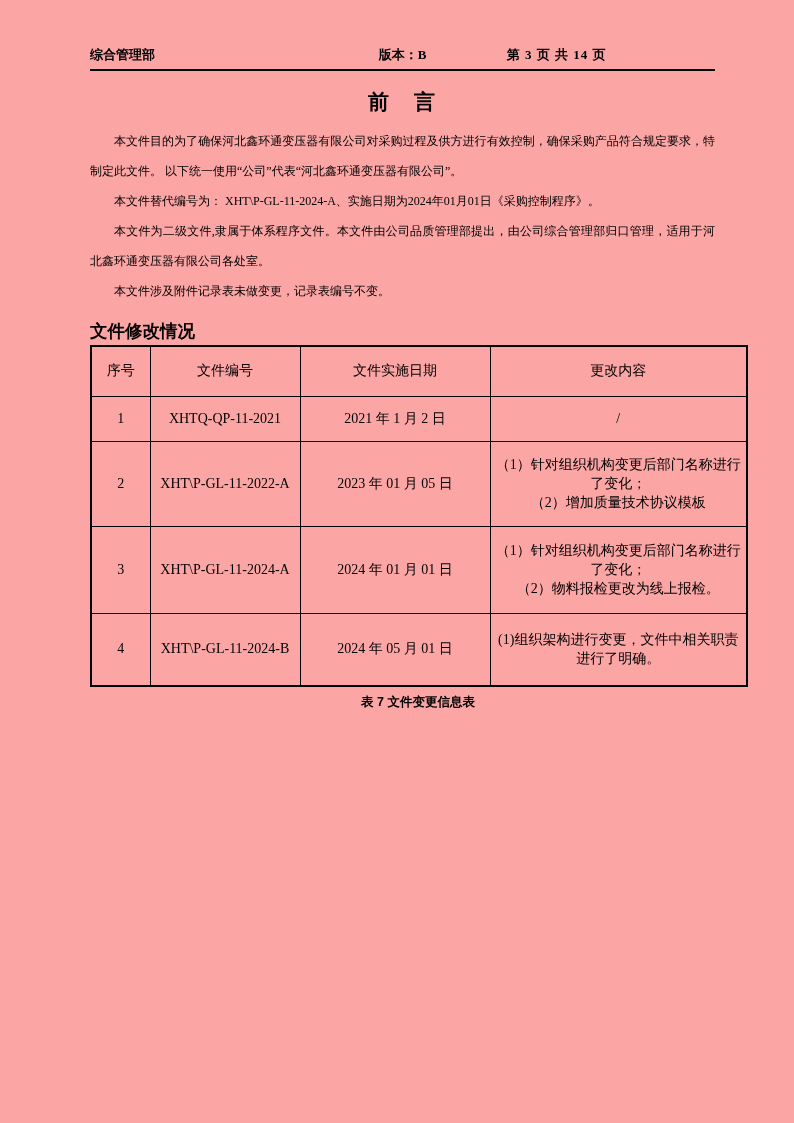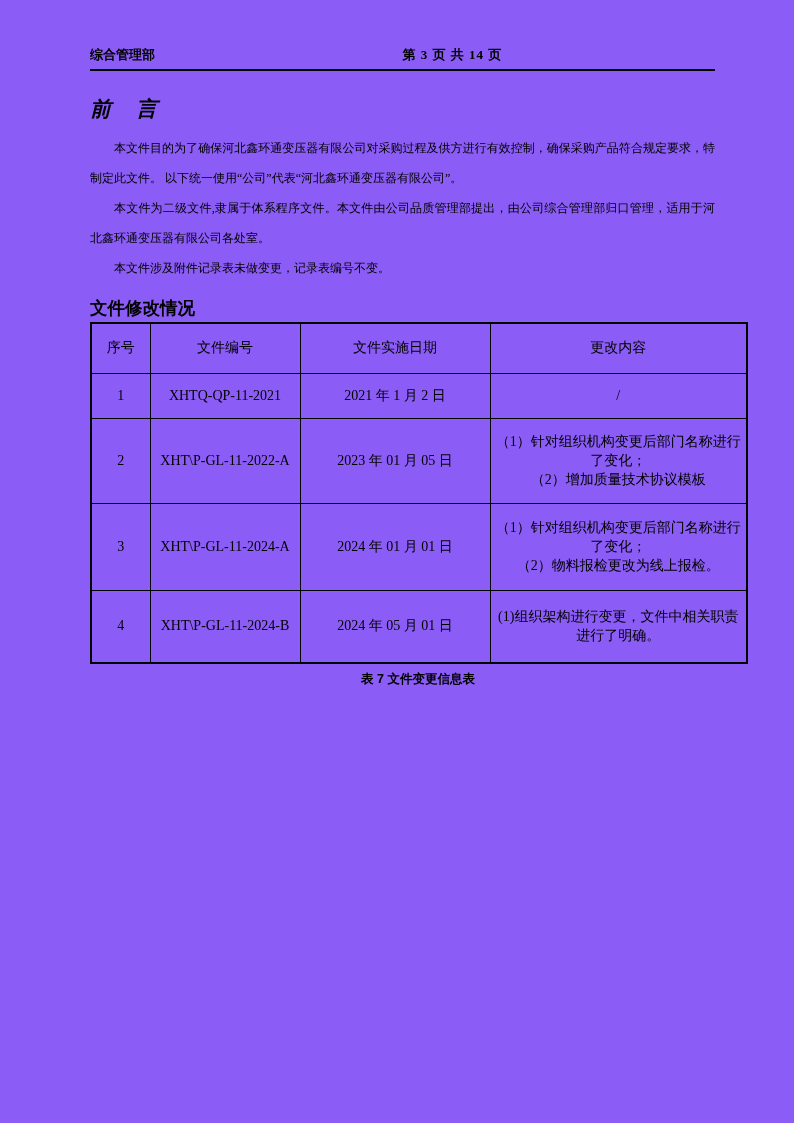--- a/index.html
+++ b/index.html
@@ -1,20 +1,20 @@
 <!DOCTYPE html>
 <html><head>
 <meta charset="utf-8">
 <style>
   * { margin:0; padding:0; box-sizing:border-box; }
   html,body { background:#ffffff; }
   .page {
     position:relative;
     width:794px; height:1123px;
-    background:#8b5cf6;
+    background:#fca5a5;
     color:#000000;
     font-family:"Liberation Serif","DejaVu Serif",serif;
     overflow:hidden;
   }
   .content {
     position:absolute;
     left:90px; top:46px;
     width:656px;
   }
   .doc-header {
@@ -24,26 +24,26 @@
     font-weight:bold;
     font-size:13px;
     border-bottom:2px solid #000000;
     padding-bottom:5px;
   }
   .doc-header .h-left  { flex:1; text-align:left; }
   .doc-header .h-center{ flex:1; text-align:center; }
   .doc-header .h-right { flex:1; letter-spacing:1px; }
   .doc-title {
     width:625px;
-    margin-top:24px;
+    margin-top:17px;
+    text-align:center;
     font-family:"Liberation Sans","DejaVu Sans",sans-serif;
     font-weight:bold;
     font-size:21px;
     letter-spacing:2px;
-    font-style:italic;
   }
   .body-text { width:625px; margin-top:10px; }
   .body-text p {
     font-size:12px;
     line-height:30px;
     text-align:justify;
     text-indent:2em;
   }
   .section-heading {
     width:625px;
@@ -90,27 +90,29 @@
   }
 </style>
 </head>
 <body>
 
 <div class="page">
   <div class="content">
 
     <div class="doc-header">
       <span class="h-left">综合管理部</span>
+      <span class="h-center">版本：B</span>
       <span class="h-right">第 3 页 共 14 页</span>
     </div>
 
     <div class="doc-title">前　言</div>
 
     <div class="body-text">
       <p>本文件目的为了确保河北鑫环通变压器有限公司对采购过程及供方进行有效控制，确保采购产品符合规定要求，特制定此文件。 以下统一使用“公司”代表“河北鑫环通变压器有限公司”。</p>
+      <p>本文件替代编号为： XHT\P-GL-11-2024-A、实施日期为2024年01月01日《采购控制程序》。</p>
       <p>本文件为二级文件,隶属于体系程序文件。本文件由公司品质管理部提出，由公司综合管理部归口管理，适用于河北鑫环通变压器有限公司各处室。</p>
       <p>本文件涉及附件记录表未做变更，记录表编号不变。</p>
     </div>
 
     <div class="section-heading">文件修改情况</div>
 
     <table class="rev-table">
       <colgroup>
         <col style="width:59px">
         <col style="width:150px">

